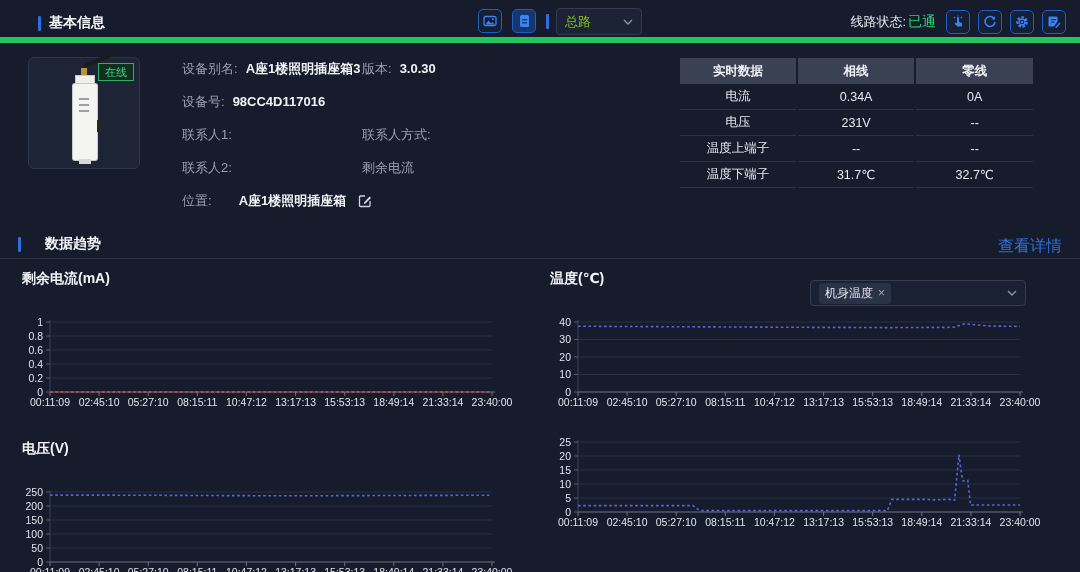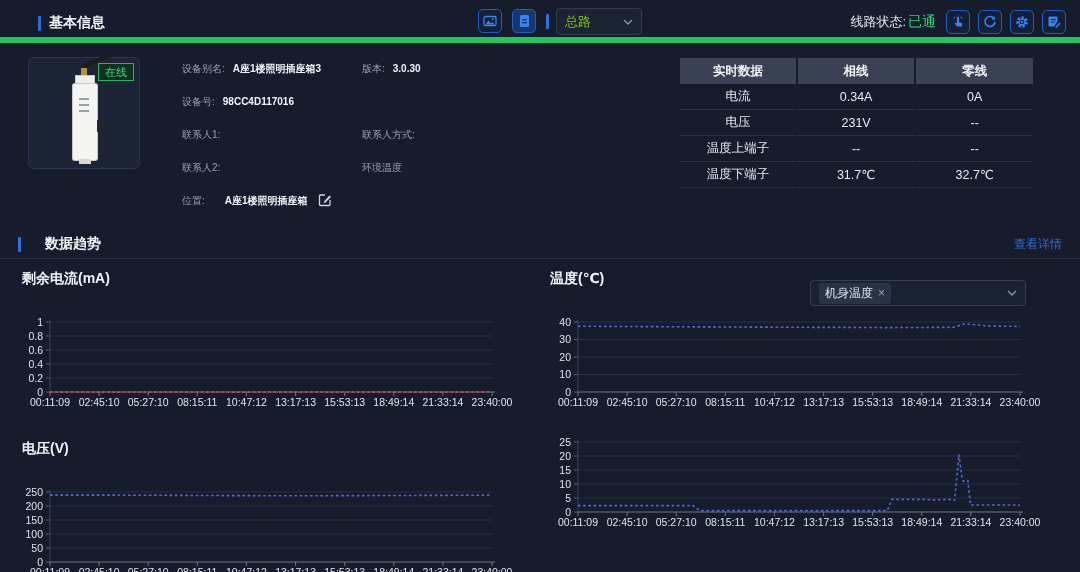--- a/index.html
+++ b/index.html
@@ -33,40 +33,40 @@
   .dev-body { position:absolute; left:44px; top:26px; width:24px; height:76px; background:#f4f4f2; border-radius:2px;
               box-shadow:0 0 0 1px #c9c9c5; }
   .dev-top { position:absolute; left:47px; top:18px; width:18px; height:10px; background:#efefec; box-shadow:0 0 0 1px #c9c9c5; }
   .dev-antenna { position:absolute; left:55px; top:6px; width:34px; height:4px; background:#1b1b1b; border-radius:2px;
                  transform:rotate(-22deg); transform-origin:left center; }
   .dev-ant-base { position:absolute; left:52px; top:10px; width:6px; height:9px; background:#b9913f; }
   .dev-led { position:absolute; width:10px; height:2px; background:#9aa0a8; left:50px; }
   .dev-knob { position:absolute; left:68px; top:62px; width:7px; height:12px; background:#23252a; }
   .dev-foot { position:absolute; left:50px; top:101px; width:12px; height:5px; background:#d8d8d4; }
 
-  .info-fields { position:absolute; left:182px; top:60px; width:366px; font-size:10px; }
+  .info-fields { position:absolute; left:182px; top:60px; width:366px; font-size:13px; }
   .field-row { position:relative; height:33px; line-height:18px; }
   .flabel { color:#98a0b3; }
   .fvalue { color:#f2f4f8; font-weight:bold; margin-left:8px; }
   .col2 { position:absolute; left:180px; top:0; }
   .edit-ic { display:inline-block; vertical-align:-3px; margin-left:8px; cursor:pointer; }
 
   .stats { position:absolute; left:573px; top:60px; width:105px; font-size:13px; }
   .stat-item { margin-bottom:15px; line-height:20px; }
   .stat-item .flabel { color:#98a0b3; }
   .stat-item .sval { color:#eef0f5; margin-left:5px; }
 
   .rt-table { position:absolute; left:678px; top:58px; width:357px; border-collapse:separate; border-spacing:2px 0; font-size:12.5px; }
   .rt-table th { background:#3a4152; color:#f0f2f6; font-weight:bold; height:26px; text-align:center; }
   .rt-table td { height:26px; text-align:center; color:#e8eaf0; border-bottom:1px solid #2b3342; }
 
   
   .trends-head { position:absolute; left:0; top:233px; width:1080px; height:24px; }
   .trends-left { position:absolute; left:18px; top:2px; display:flex; align-items:center; gap:24px; }
-  .detail-link { position:absolute; right:18px; top:3px; font-size:12px; color:#2d6fd9; cursor:pointer; }
+  .detail-link { position:absolute; right:18px; top:3px; font-size:16px; color:#2d6fd9; cursor:pointer; }
   .trends-divider { position:absolute; left:0; top:258px; width:1080px; height:1px; background:#2a3142; }
 
   
   .chart { position:absolute; width:512px; }
   .chart-head { position:relative; height:50px; }
   .chart-title { font-size:14px; font-weight:bold; color:#f2f4f8; padding-top:2px; }
   .chart svg text.tick { fill:#dfe3ea; font-size:10.5px; font-family:"Liberation Sans","DejaVu Sans",sans-serif; }
   .temp-select { position:absolute; right:36px; top:12px; width:216px; height:26px; background:#1a2132; border:1px solid #343d52;
                  border-radius:4px; display:flex; align-items:center; padding:0 8px; cursor:pointer;text-align:right; }
   .temp-tag { background:#2a3246; border-radius:3px; font-size:12px; color:#dfe3ea; padding:2px 6px; display:flex; align-items:center; gap:5px; }
@@ -159,24 +159,24 @@
     </div>
     <div class="field-row">
       <span class="flabel">设备号:</span><span class="fvalue">98CC4D117016</span>
     </div>
     <div class="field-row">
       <span class="flabel">联系人1:</span>
       <span class="col2"><span class="flabel">联系人方式:</span></span>
     </div>
     <div class="field-row">
       <span class="flabel">联系人2:</span>
-      <span class="col2"><span class="flabel">环境温度</span></span>
+      <span class="col2"><span class="flabel">剩余电流</span></span>
     </div>
     <div class="field-row">
-      <span class="flabel">位置:</span><span class="fvalue" style="margin-left:20px;">A座1楼照明插座箱</span>
+      <span class="flabel">位置:</span><span class="fvalue" style="margin-left:27px;">A座1楼照明插座箱</span>
       <span class="edit-ic">
         <svg width="14" height="14" viewBox="0 0 14 14">
           <path d="M12 7 v4.5 a1 1 0 0 1 -1 1 H2.5 a1 1 0 0 1 -1 -1 V3 a1 1 0 0 1 1 -1 H7" fill="none" stroke="#cfd4de" stroke-width="1.3"></path>
           <path d="M6 8.5 L11.5 2.5 L13 4 L7.5 9.5 L5.8 9.9 Z" fill="#cfd4de"></path>
         </svg>
       </span>
     </div>
   </div>
 
 

